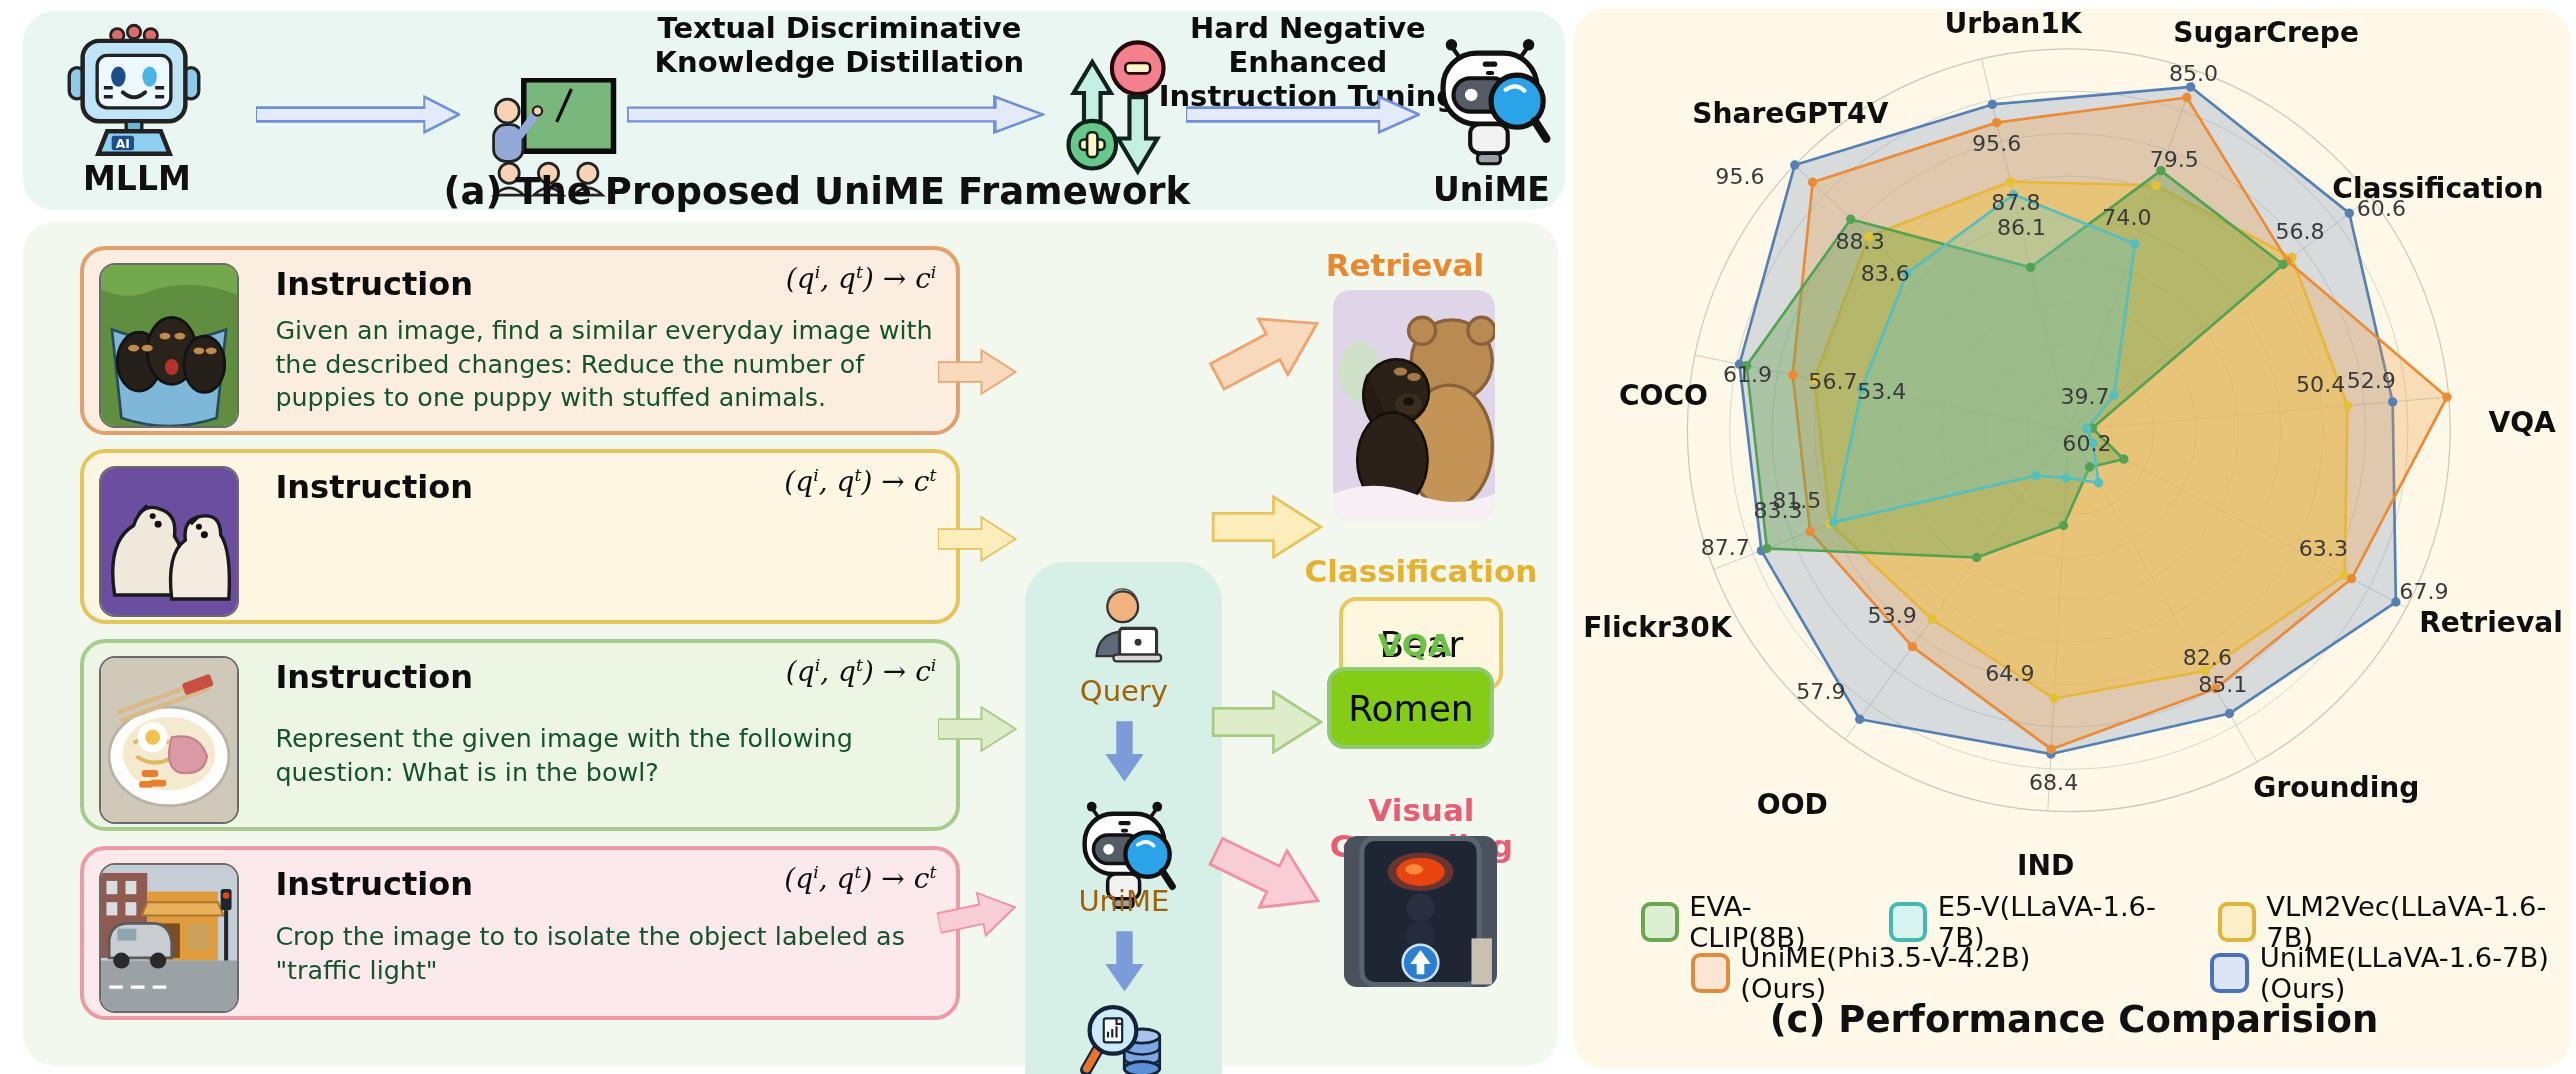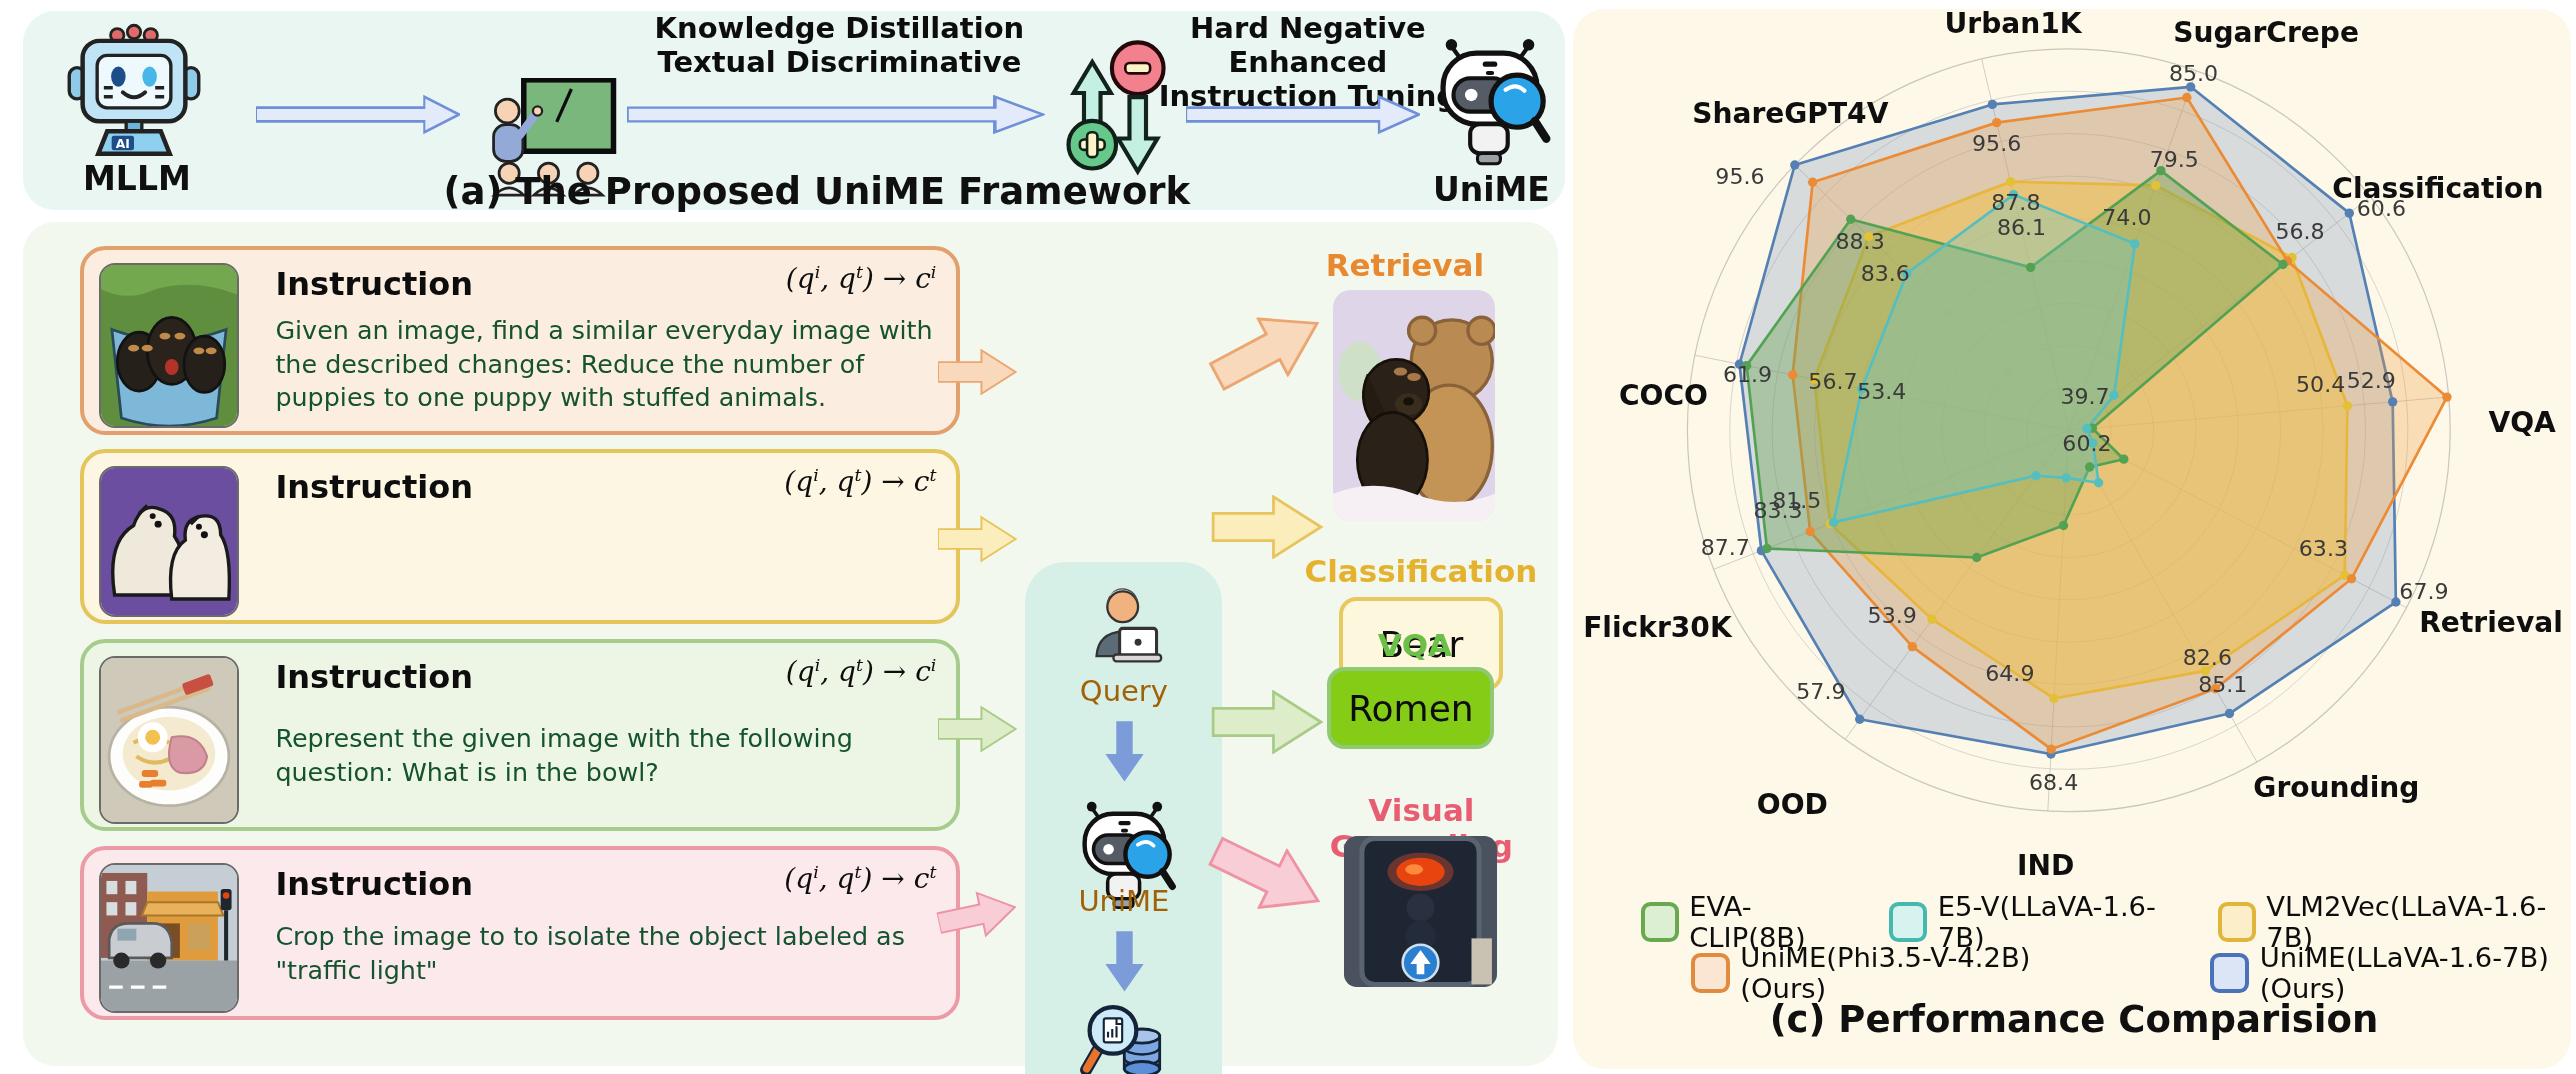--- a/index.html
+++ b/index.html
@@ -76,22 +76,22 @@
         <circle cx="32" cy="104" r="11" fill="#f6d3b4"></circle>
           <circle cx="75" cy="104" r="11" fill="#f6d3b4"></circle>
           <circle cx="118" cy="104" r="11" fill="#f6d3b4"></circle>
         <path d="M16 128 q16 -16 32 0 z" fill="#f0f0f0"></path>
           <path d="M59 128 q16 -16 32 0 z" fill="#f0f0f0"></path>
           <path d="M102 128 q16 -16 32 0 z" fill="#f0f0f0"></path>
       </g>
     </svg>
 
     <div class="abs steptext" style="left:602px;top:0px;width:428px;">
+      <div>Textual Discriminative</div>
       <div>Knowledge Distillation</div>
-      <div>Textual Discriminative</div>
     </div>
 
     <svg class="abs" style="left:604px;top:83px;width:418px;height:41px;" viewBox="0 0 400 60" preserveAspectRatio="none">
       <polygon points="0,20 352,20 352,4 398,30 352,56 352,40 0,40" fill="#e3eaf9" stroke="#6f8fd8" stroke-width="3.4"></polygon>
     </svg>
 
     <svg class="abs" style="left:1030px;top:19px;width:124px;height:155px;" viewBox="0 0 120 140">
       <path d="M30 56 L30 126 L46 126 L46 56 L56 56 L38 26 L20 56 Z" fill="#c4f0e3" stroke="#12231c" stroke-width="4"></path>
       <circle cx="38" cy="106" r="23" fill="#66c98b" stroke="#102018" stroke-width="4"></circle>
       <rect x="26" y="101" width="24" height="10" rx="4" fill="#fdf3c8" stroke="#102018" stroke-width="2.5"></rect>

